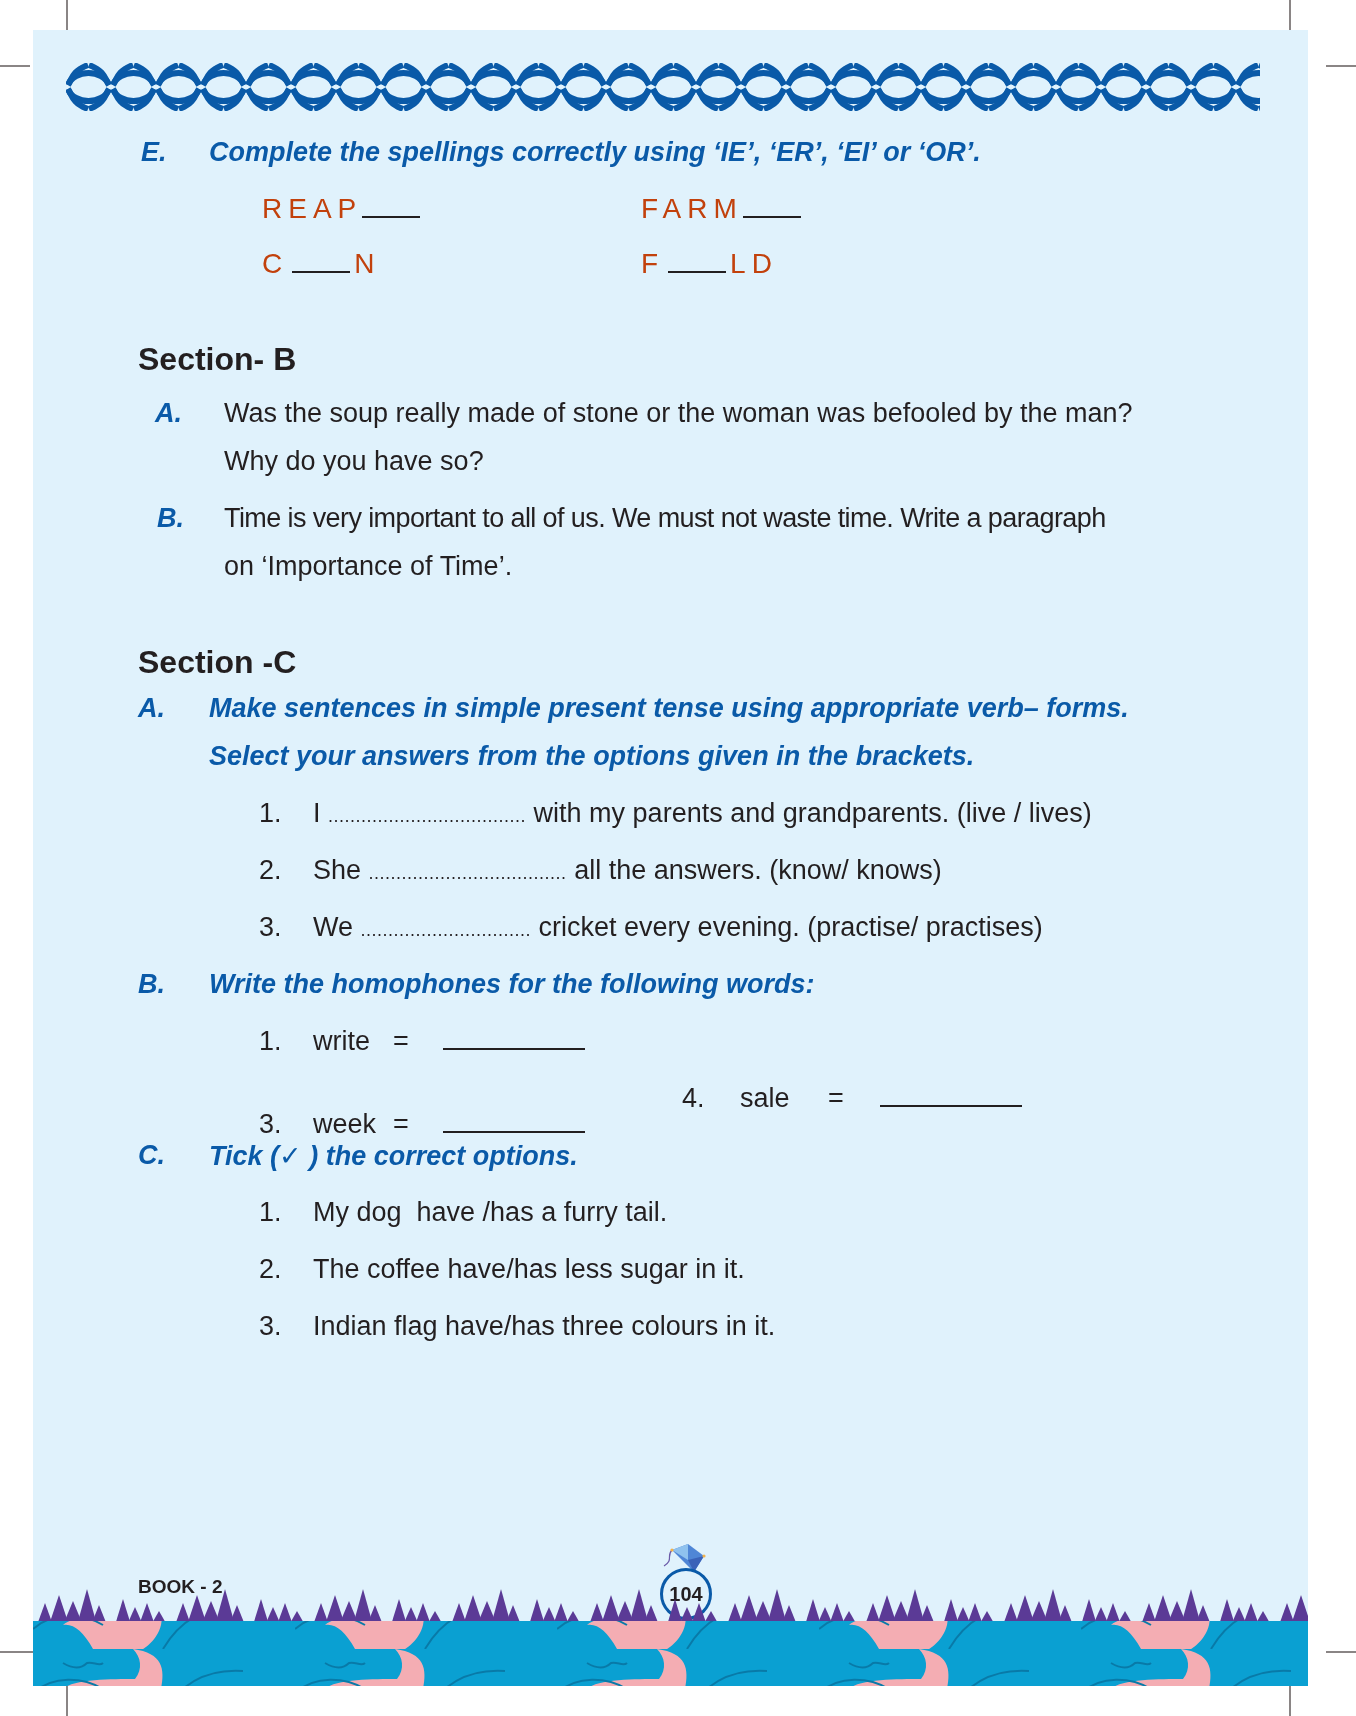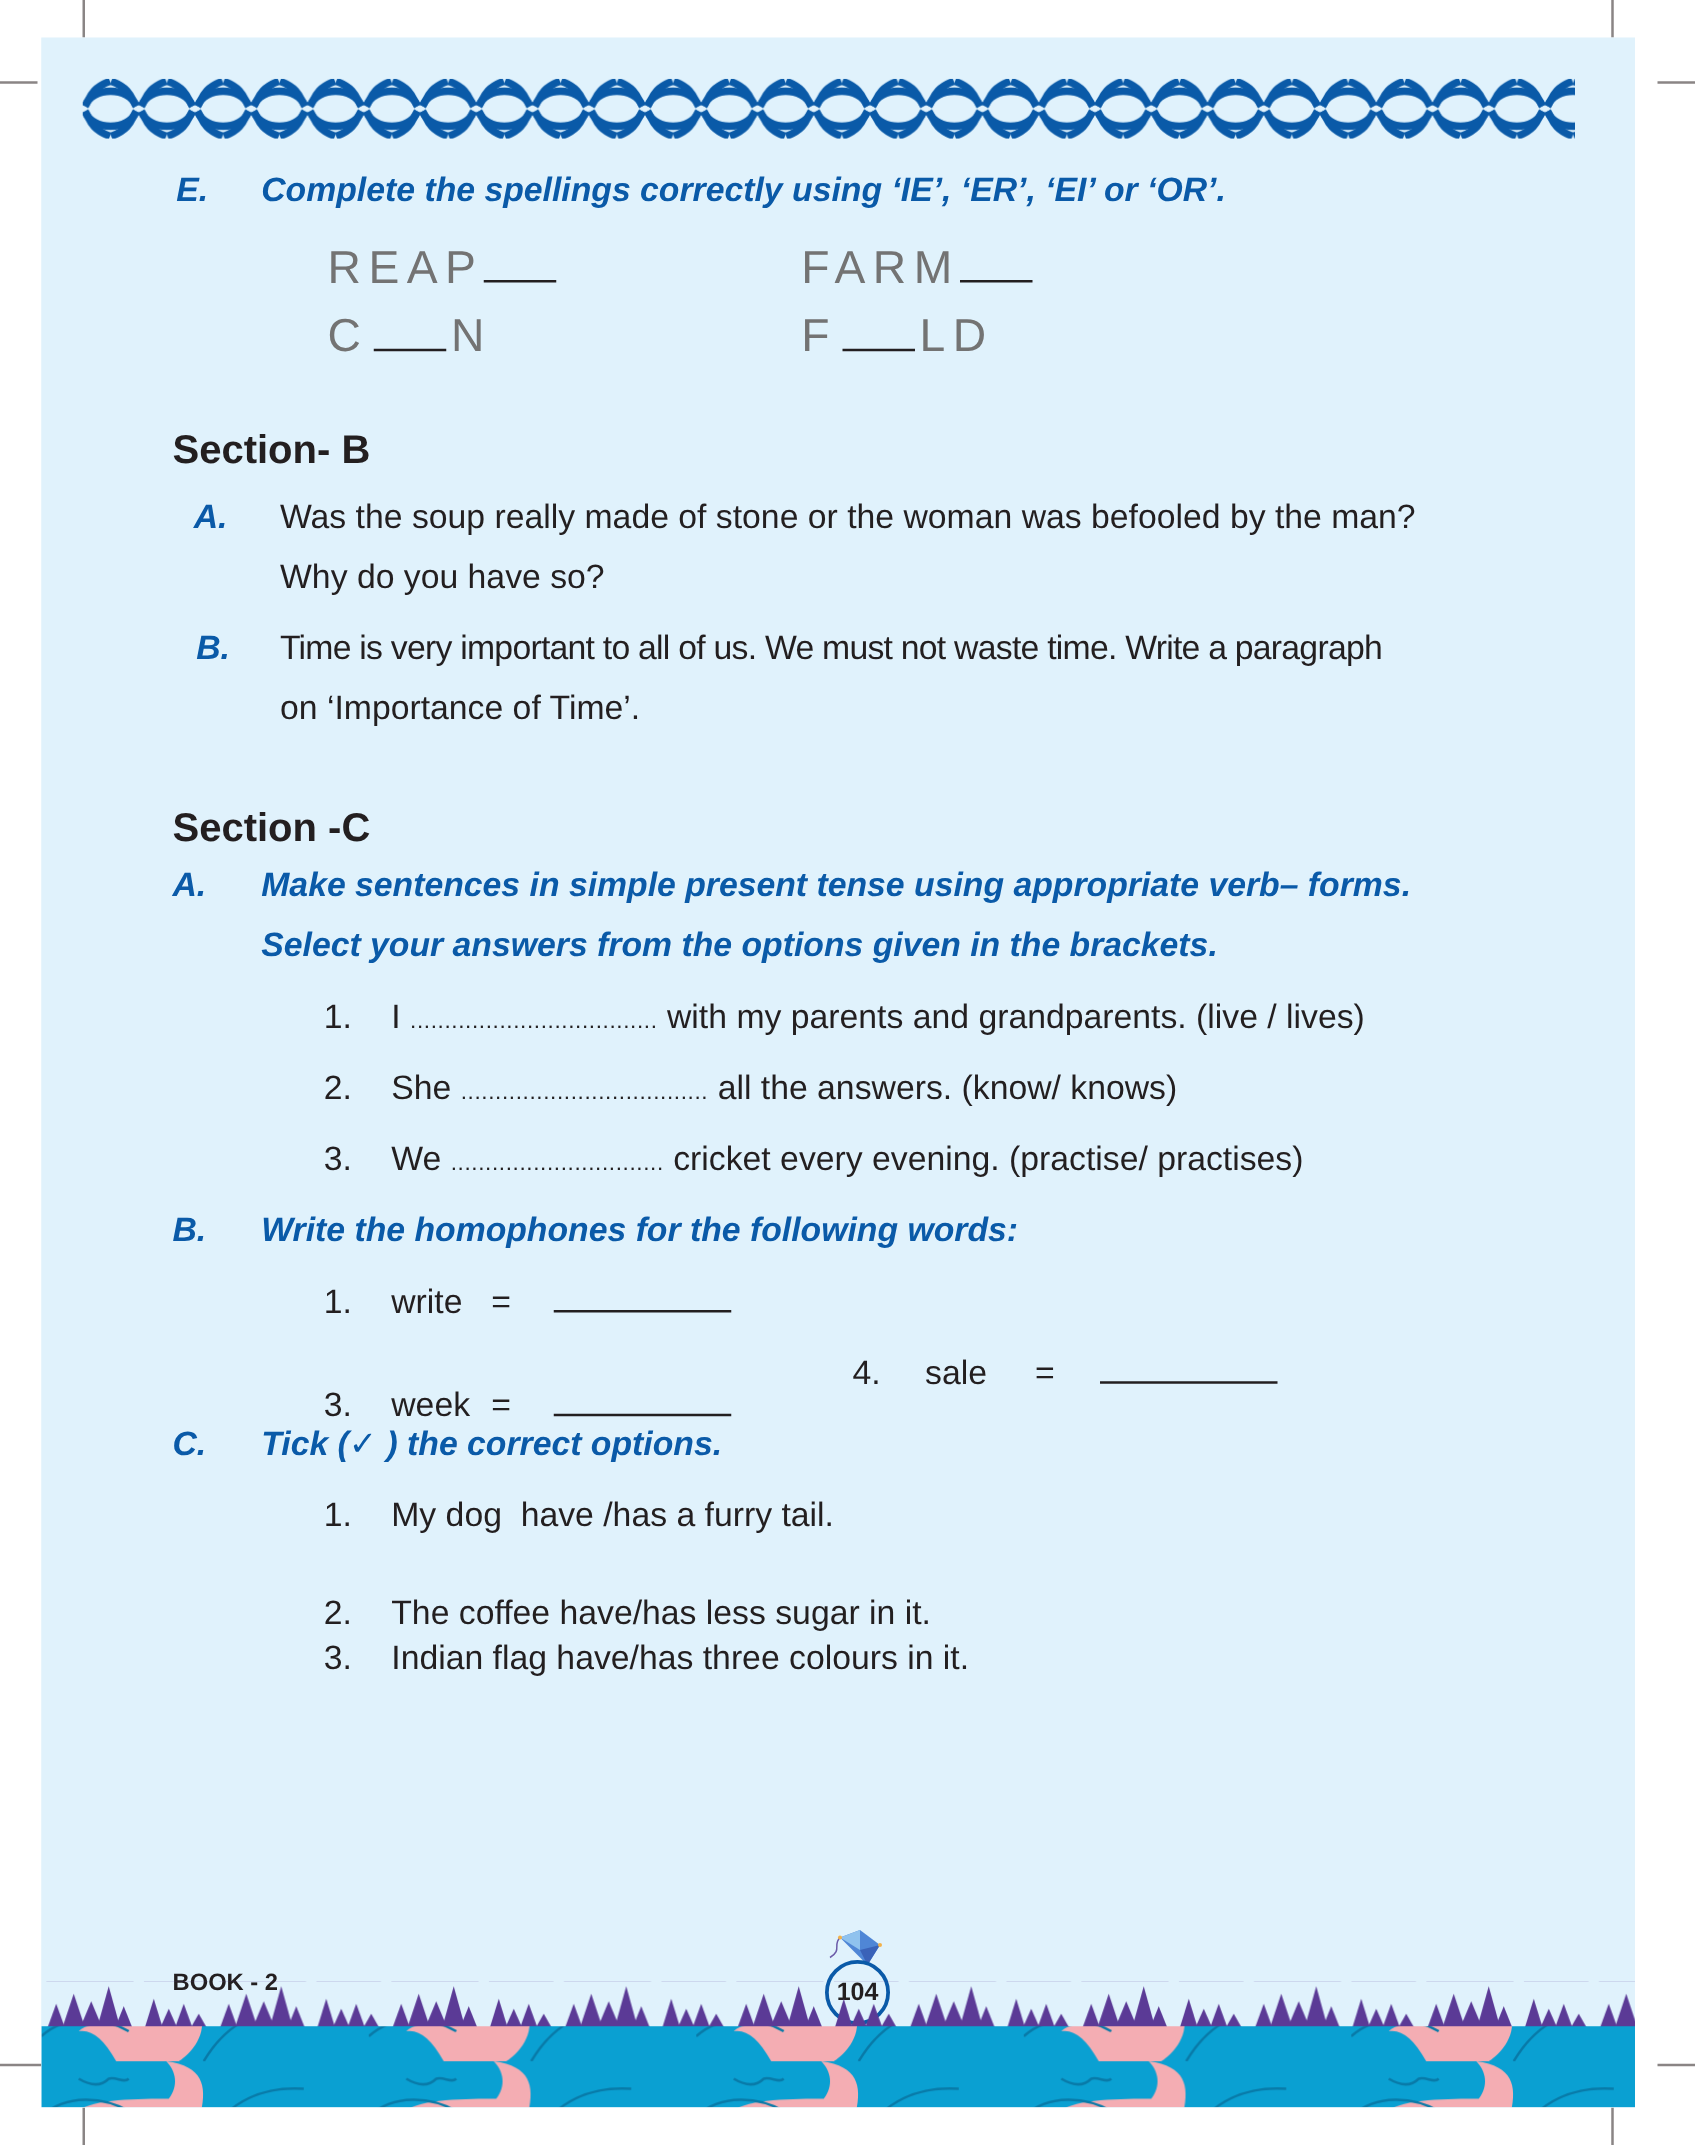--- a/index.html
+++ b/index.html
@@ -6,21 +6,21 @@
   body{width:1356px;height:1716px;position:relative;background:#ffffff;overflow:hidden;
        font-family:"Liberation Sans","DejaVu Sans",sans-serif;color:#231f20;}
   .crop{position:absolute;background:#8a8585;}
   .page{position:absolute;left:33px;top:30px;width:1275px;height:1656px;background:#e0f2fc;overflow:hidden;}
   .pattern{position:absolute;left:33px;top:33px;width:1194px;height:48px;}
   .abs{position:absolute;white-space:nowrap;}
   .qhead{color:#0a5aa8;font-weight:bold;font-style:italic;font-size:27px;}
   .qletter{color:#0a5aa8;font-weight:bold;font-style:italic;font-size:27px;}
   .sec{font-weight:bold;font-size:32px;color:#231f20;}
   .body{font-size:27px;color:#231f20;}
-  .spell{font-size:37px;letter-spacing:6px;color:#737373;}
+  .spell{font-size:28px;letter-spacing:6px;color:#c2410c;}
   .blank{display:inline-block;border-bottom:2px solid #231f20;vertical-align:baseline;}
   .footer-book{font-weight:bold;font-size:19px;color:#231f20;}
   .badge{position:absolute;width:46px;height:46px;border:3px solid #0a5aa8;border-radius:50%;
          background:#e0f2fc;display:flex;align-items:center;justify-content:center;
          font-size:20px;font-weight:bold;color:#231f20;}
   .landscape{position:absolute;left:0;top:1555px;width:1275px;height:101px;}
 </style>
 </head>
 <body>
 
@@ -105,21 +105,21 @@
   <div class="abs body" style="left:649px;top:1053px;">
     <span style="display:inline-block;width:58px;">4.</span><span style="display:inline-block;width:88px;">sale</span><span style="display:inline-block;width:52px;">=</span><span class="blank" style="width:142px;"></span>
   </div>
 
   <span class="abs qletter" style="left:105px;top:1110px;">C.</span>
   <span class="abs qhead" style="left:176px;top:1110px;">Tick (✓ ) the correct options.</span>
 
   <div class="abs body" style="left:226px;top:1167px;">
     <span style="display:inline-block;width:54px;">1.</span><span style="white-space:pre;">My dog  have /has a furry tail.</span>
   </div>
-  <div class="abs body" style="left:226px;top:1224px;margin-top:21px;">
+  <div class="abs body" style="left:226px;top:1224px;">
     <span style="display:inline-block;width:54px;">2.</span><span>The coffee have/has less sugar in it.</span>
   </div>
   <div class="abs body" style="left:226px;top:1281px;">
     <span style="display:inline-block;width:54px;">3.</span><span>Indian flag have/has three colours in it.</span>
   </div>
 
   <span class="abs footer-book" style="left:105px;top:1546px;">BOOK - 2</span>
 
   <svg class="abs" style="left:625px;top:1512px;" width="50" height="40" viewBox="0 0 50 40">
     <path d="M14 8 L30 2 L46 14 L36 30 Z" fill="#4f86d6"></path>

